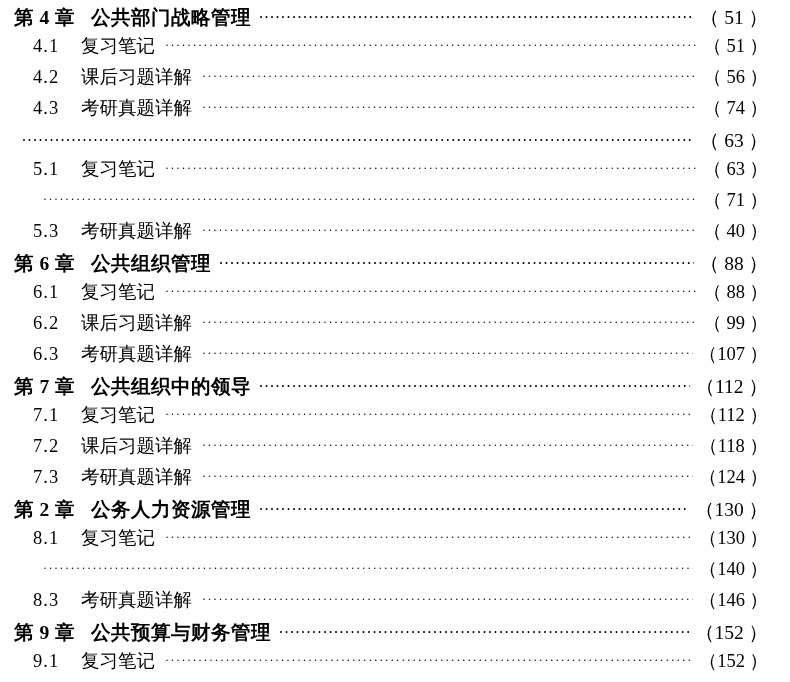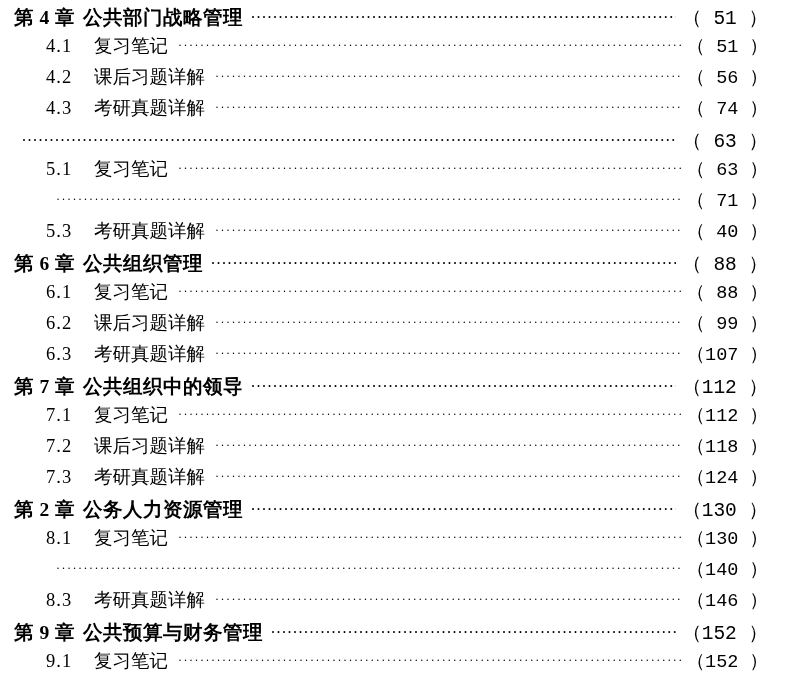--- a/index.html
+++ b/index.html
@@ -38,45 +38,45 @@
     font-size: 12px;
     line-height: 1;
     position: relative;
     top: -3px;
     color: #000;
   }
   .entry .page {
     flex: 0 0 auto;
     white-space: nowrap;
     text-align: right;
-    font-family: Liberation Mono, monospace;
+    font-family: Liberation Serif, serif;
   }
 
   
   .chapter {
     font-weight: bold;
     font-size: 19.5px;
     padding: 4px 22px 4px 14px;
     height: 30px;
   }
   .chapter .label {
     letter-spacing: 0.5px;
   }
   .chapter .num {
-    margin-right: 8px;
+    margin-right: 16px;
   }
   .chapter .page {
     font-weight: normal;
     min-width: 62px;
   }
 
   
   .section {
     font-size: 18.5px;
-    padding: 3px 22px 3px 46px;
+    padding: 3px 22px 3px 33px;
     height: 31px;
   }
   .section .label .snum {
     display: inline-block;
     min-width: 48px;
     letter-spacing: 1px;
   }
   .section .page {
     min-width: 62px;
   }

